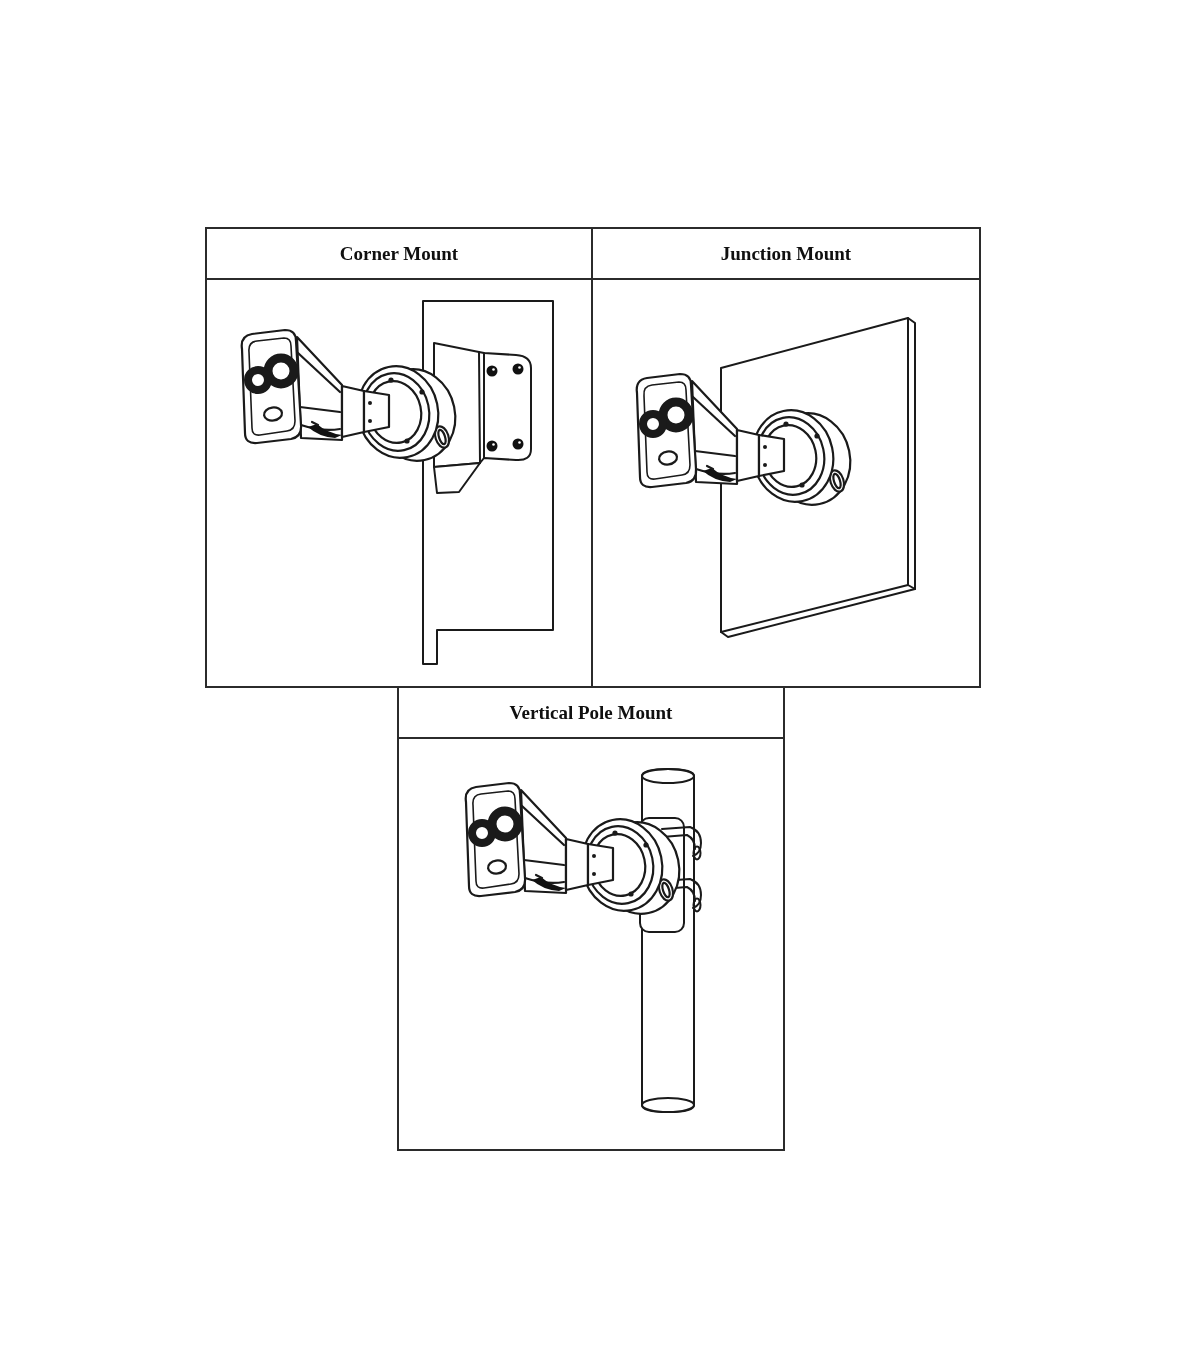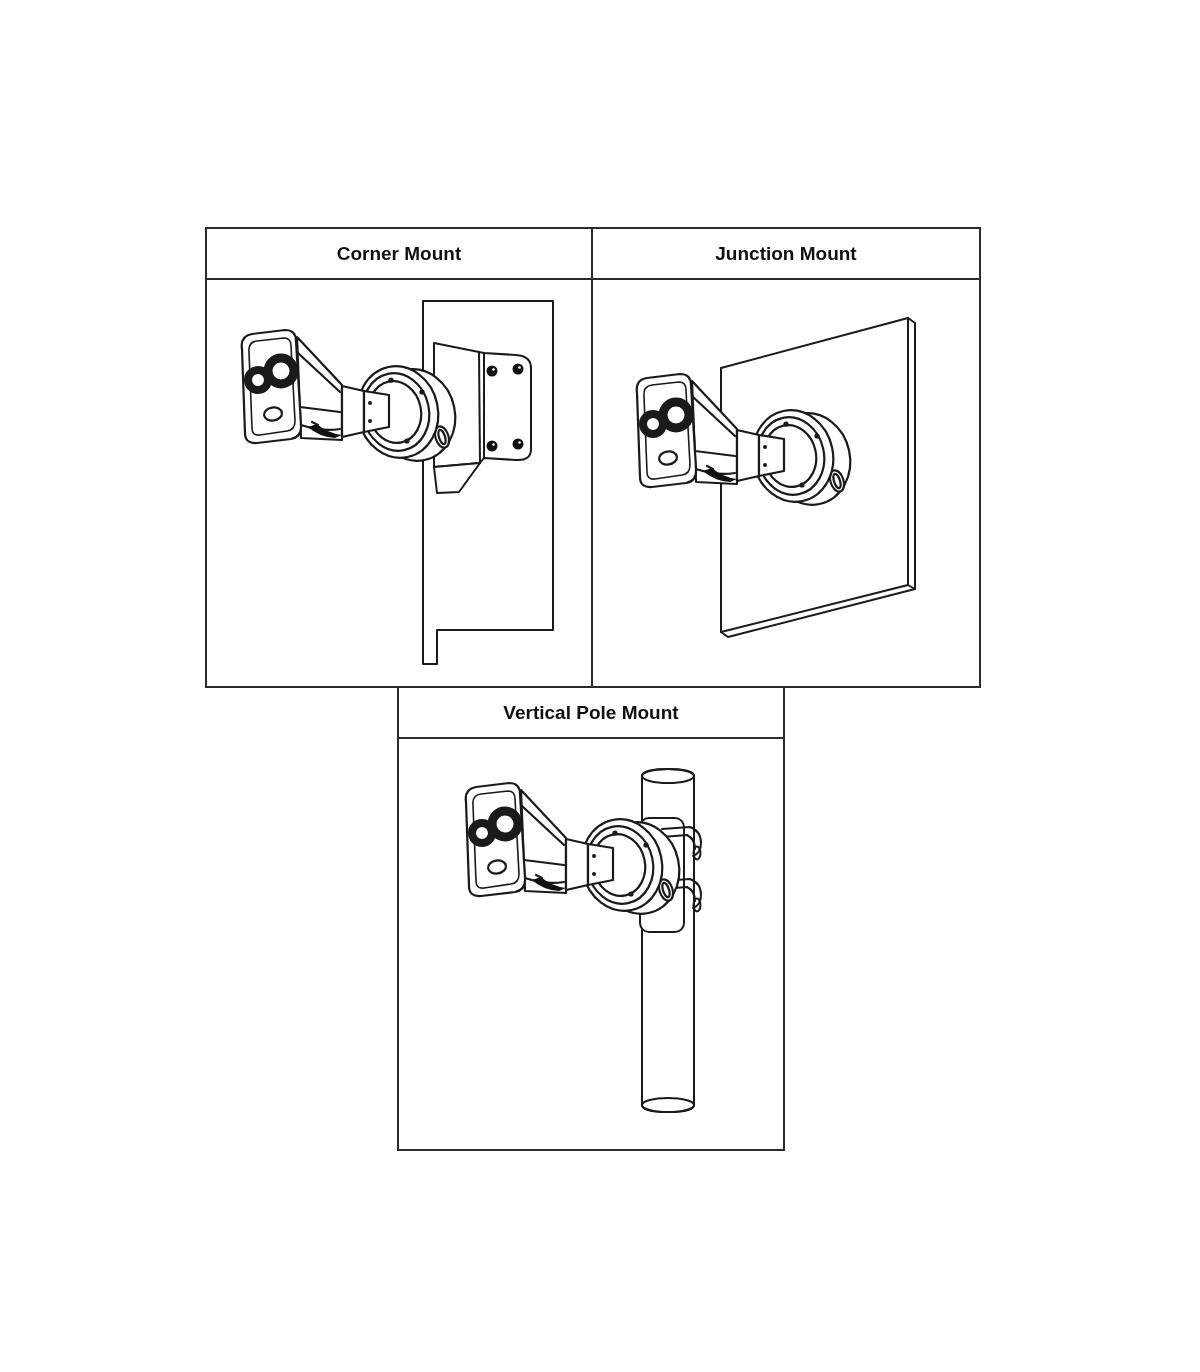--- a/index.html
+++ b/index.html
@@ -1,17 +1,17 @@
 <!DOCTYPE html>
 <html><head>
 <meta charset="utf-8">
 <style>
   html,body{margin:0;padding:0;background:#ffffff;}
   #canvas{position:relative;width:1200px;height:1152px;background:#ffffff;
-          font-family:Liberation Sans, sans-serif;}
+          font-family:Liberation Serif, serif;}
   .panel{position:absolute;border:2px solid #2b2b2b;background:#ffffff;box-sizing:border-box;}
   .panel-header{height:49px;border-bottom:2px solid #2b2b2b;display:flex;align-items:center;
                 justify-content:center;}
   .panel-title{font-weight:bold;font-size:19px;color:#101010;letter-spacing:0px;white-space:nowrap;}
   .panel-body{position:relative;overflow:hidden;}
   .panel-body svg{display:block;}
   #cam-defs{position:absolute;width:0;height:0;overflow:hidden;}
 </style>
 </head>
 <body>

